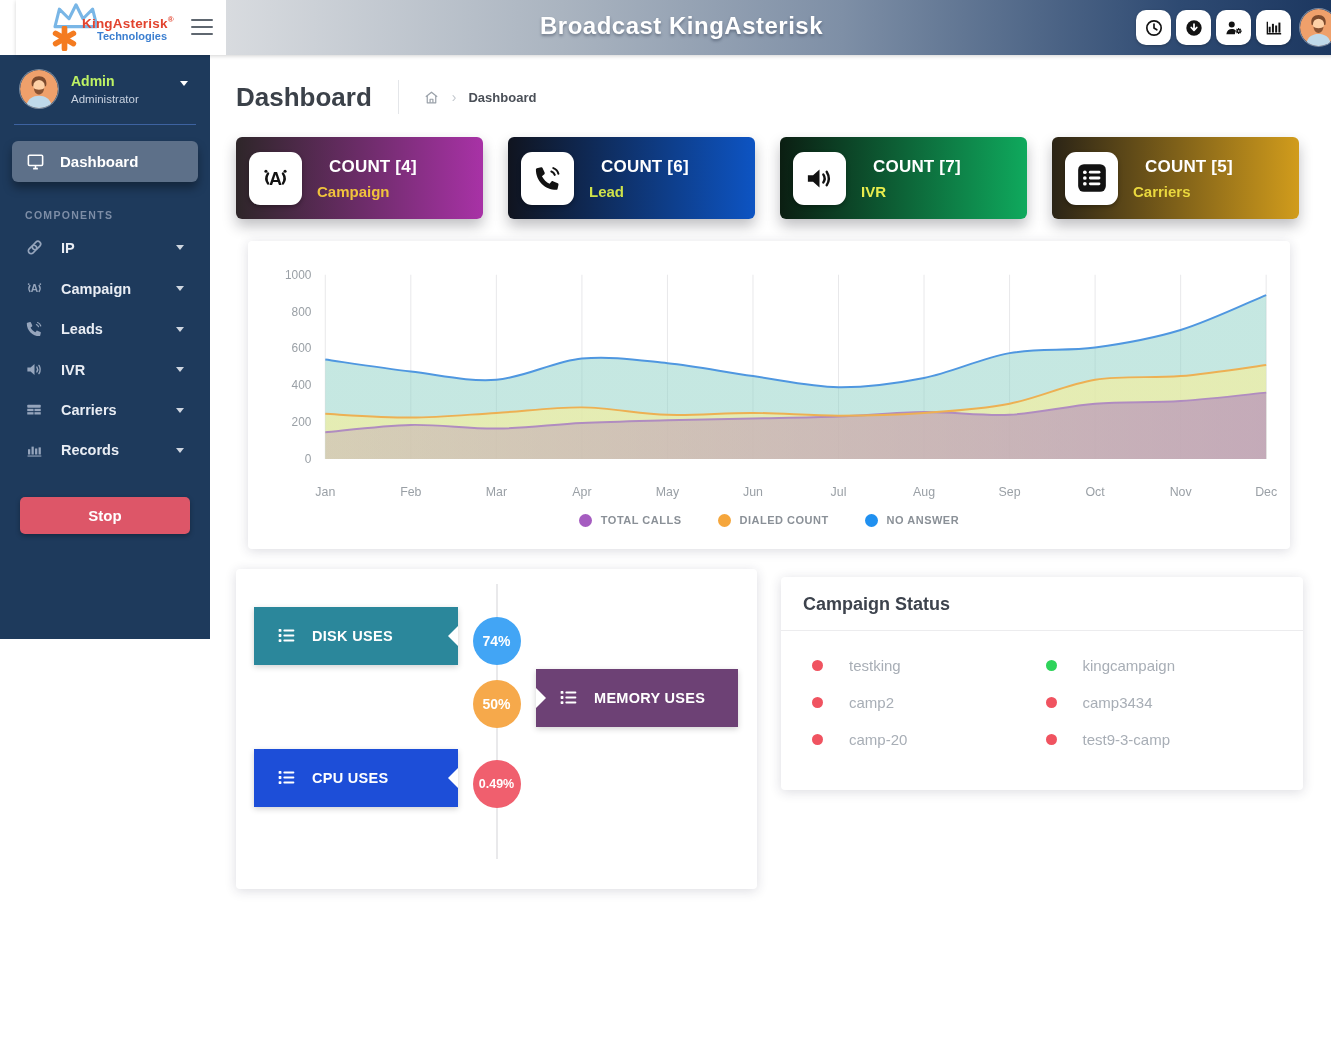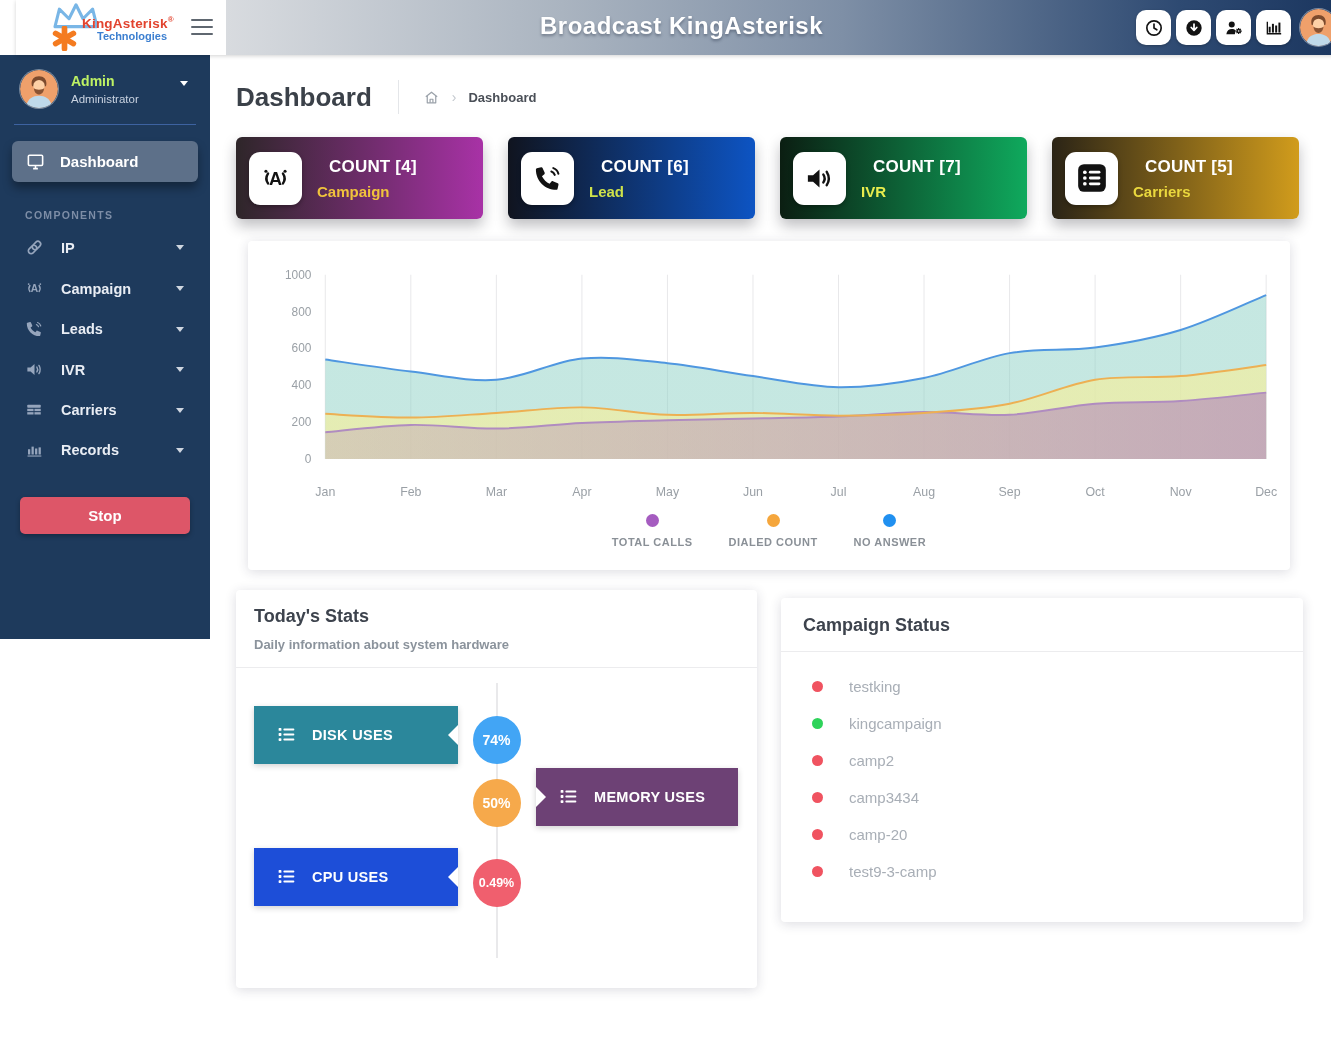--- a/index.html
+++ b/index.html
@@ -74,21 +74,21 @@
 
   .panel { background:#ffffff; border-radius:4px; box-shadow:0 2px 12px rgba(40,40,70,.16); }
   .panel-head { padding:17px 22px 15px 22px; border-bottom:1px solid #ececee; }
   .panel-title { font-size:18px; font-weight:600; color:#3d434d; }
 
   .chart-card { margin:22px 13px 0 12px; }
   .chart-wrap { padding:10px 6px 0 6px; }
   .chart-wrap svg { display:block; width:100%; }
   svg text { font-family:"Liberation Sans","DejaVu Sans",sans-serif; }
   .legend { display:flex; justify-content:center; gap:36px; padding:10px 0 22px 0; }
-  .legend-item { display:flex; align-items:center; gap:9px;flex-direction:column; }
+  .legend-item { display:flex; align-items:center; gap:9px; }
   .legend-dot { width:13px; height:13px; border-radius:50%; }
   .legend-text { font-size:11px; font-weight:bold; letter-spacing:.5px; color:#8a9097; }
 
   .bottom-row { display:flex; gap:24px; margin-top:20px; align-items:flex-start; }
   .stats-card { width:521px; }
   .stats-head { padding:16px 18px 15px 18px; border-bottom:1px solid #ececee; }
   .stats-sub { margin-top:10px; font-size:13px; font-weight:600; color:#8b939c; }
   .timeline { position:relative; height:320px; }
   .vline { position:absolute; left:calc(50% - 1px); top:15px; height:275px; width:2.5px; background:#e9e9eb; }
   .stat-box { position:absolute; height:58px; width:204px; color:#ffffff; display:flex; align-items:center;
@@ -97,21 +97,21 @@
   .stat-box.notch-right::after { content:""; position:absolute; right:0; top:50%; transform:translateY(-50%);
               border-top:10px solid transparent; border-bottom:10px solid transparent; border-right:10px solid #ffffff; }
   .stat-box.notch-left::after { content:""; position:absolute; left:0; top:50%; transform:translateY(-50%);
               border-top:10px solid transparent; border-bottom:10px solid transparent; border-left:10px solid #ffffff; }
   .stat-circle { position:absolute; left:calc(50% - 24px); width:48px; height:48px; border-radius:50%;
               display:flex; align-items:center; justify-content:center; color:#ffffff;
               font-size:14px; font-weight:bold; z-index:2; }
   .stat-circle.small-text { font-size:12.5px; }
 
   .campaign-card { width:522px; margin-top:8px; }
-  .campaign-list { display:grid; grid-template-columns:1fr; row-gap:20px; padding:26px 24px 42px 31px; }
+  .campaign-list { display:grid; grid-template-columns:1fr 1fr; row-gap:20px; padding:26px 24px 42px 31px; }
   .campaign-item { display:flex; align-items:center; }
   .status-dot { width:11px; height:11px; border-radius:50%; flex:none; }
   .campaign-name { margin-left:26px; font-size:15px; color:#a8aeb6; }
 </style>
 </head>
 <body>
 
 <div class="canvas">
 
   <div class="header">
@@ -467,24 +467,20 @@
         <div class="legend-item">
           <span class="legend-dot" style="background: rgb(32, 144, 240);"></span>
           <span class="legend-text">NO ANSWER</span>
         </div>
       </div>
     </div>
 
     <div class="bottom-row">
 
       <div class="panel stats-card">
-        <div class="stats-head">
-          <div class="panel-title">Today's Stats</div>
-          <div class="stats-sub">Daily information about system hardware</div>
-        </div>
         <div class="timeline">
           <div class="vline"></div>
 
           <div class="stat-box notch-right" style="top: 38px; left: 18px; background: rgb(43, 135, 155);">
             <svg viewBox="0 0 24 24" width="21" height="21">
               <g fill="#ffffff">
                 <rect x="3" y="4.6" width="3.2" height="3.2" rx="0.8"></rect>
                   <rect x="8.4" y="5.1" width="12.6" height="2.2" rx="1.1"></rect>
                 <rect x="3" y="10.4" width="3.2" height="3.2" rx="0.8"></rect>
                   <rect x="8.4" y="10.9" width="12.6" height="2.2" rx="1.1"></rect>

